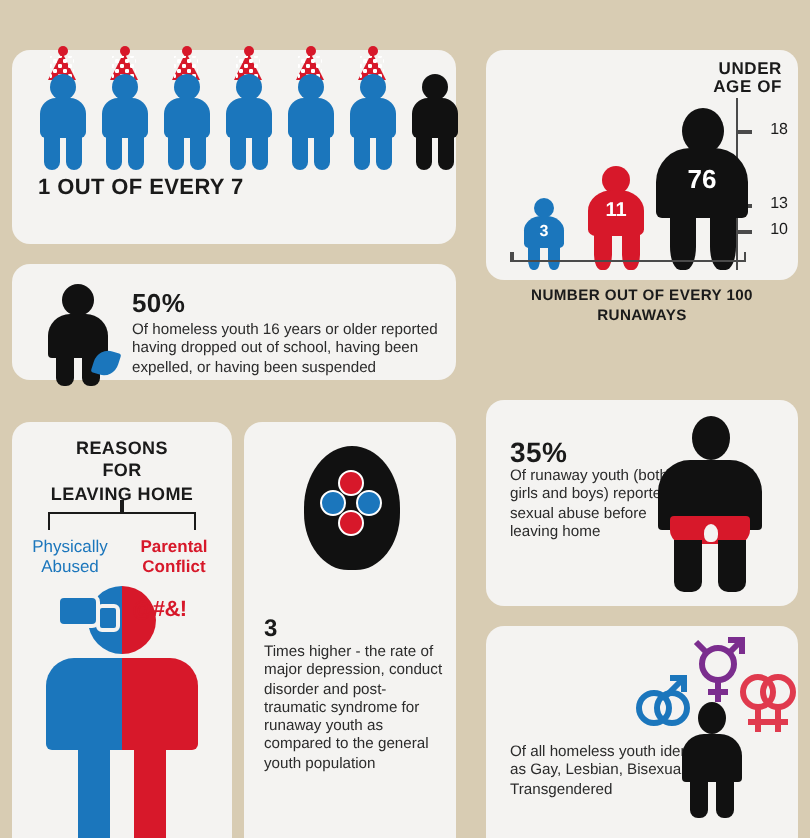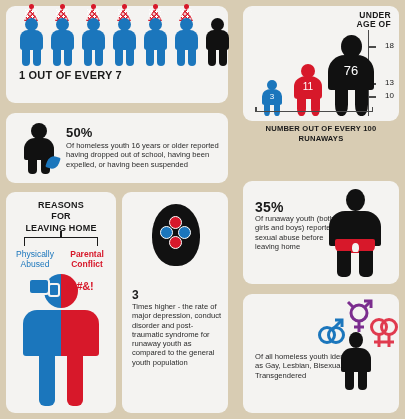--- a/index.html
+++ b/index.html
@@ -8,20 +8,21 @@
     background: #d8ccb3;
     font-family: "Liberation Sans", sans-serif;
     overflow: hidden;
     position: relative;
   }
   .stage { position: relative; width: 405px; height: 419px; }
   .panel {
     position: absolute;
     background: #f4f3f1;
     border-radius: 9px;
+    margin-top: 19px;
   }
   .hl { font-weight: bold; color: #1a1a1a; letter-spacing: .2px; }
   .body-txt { color: #2b2b2b; line-height: 1.22; }
 
   
   #p-seven { left: 6px; top: 6px; width: 222px; height: 97px; }
   .people-row { position: absolute; left: 13px; top: 8px; width: 200px; height: 52px; }
   .fig { position: absolute; width: 25px; height: 52px; }
   .fig .head {
     position: absolute; left: 6px; top: 4px; width: 13px; height: 13px;
@@ -62,26 +63,26 @@
   .axis { position: absolute; right: 30px; top: 24px; width: 1.5px; height: 86px; background: #4a4a4a; }
   .tick { position: absolute; width: 7px; height: 1.5px; background: #4a4a4a; }
   .ticklbl { position: absolute; font-size: 8px; font-weight: normal; color: #1a1a1a; }
   .baseline { position: absolute; left: 12px; bottom: 9px; width: 118px; height: 1.5px; background:#4a4a4a;}
   .baseline::before { content:""; position:absolute; left:0; top:-4px; width:1.5px; height:5px; background:#4a4a4a;}
   .baseline::after  { content:""; position:absolute; right:0; top:-4px; width:1.5px; height:5px; background:#4a4a4a;}
   .pfig { position: absolute; }
   .pfig .h { position: absolute; border-radius: 50%; }
   .pfig .t { position: absolute; border-radius: 45% 45% 14% 14%; }
   .pfig .ll, .pfig .lr { position: absolute; border-radius: 0 0 40% 40%; }
-  .pfig .num { position: absolute; color: #fff; font-weight: normal; text-align: center; width: 100%; }
+  .pfig .num { position: absolute; color: #fff; font-weight: bold; text-align: center; width: 100%; }
   #age-cap { position: absolute; left: 0; right: 0; bottom: -22px; text-align: center;
              font-size: 7.6px; font-weight: bold; letter-spacing: .2px; color: #1a1a1a; line-height: 1.25;}
 
   
-  #p-fifty { left: 6px; top: 113px; width: 222px; height: 70px; }
+  #p-fifty { left: 6px; top: 113px; width: 222px; height: 58px; }
   #fifty-pct { position: absolute; left: 60px; top: 12px; font-size: 13px; }
   #fifty-txt { position: absolute; left: 60px; top: 28px; width: 153px; font-size: 7.6px; }
 
   
   #p-reasons { left: 6px; top: 192px; width: 110px; height: 221px; }
   #reasons-hd { position: absolute; left: 0; right: 0; top: 8px; text-align: center;
                 font-size: 9px; font-weight: bold; line-height: 1.25; letter-spacing:.2px; color:#1a1a1a;}
   .bracket { position: absolute; left: 18px; top: 45px; width: 74px; height: 9px;
              border: 1.6px solid #1a1a1a; border-bottom: none; }
   .bracket-stem { position: absolute; left: 54px; top: 39px; width: 1.6px; height: 7px; background:#1a1a1a;}

